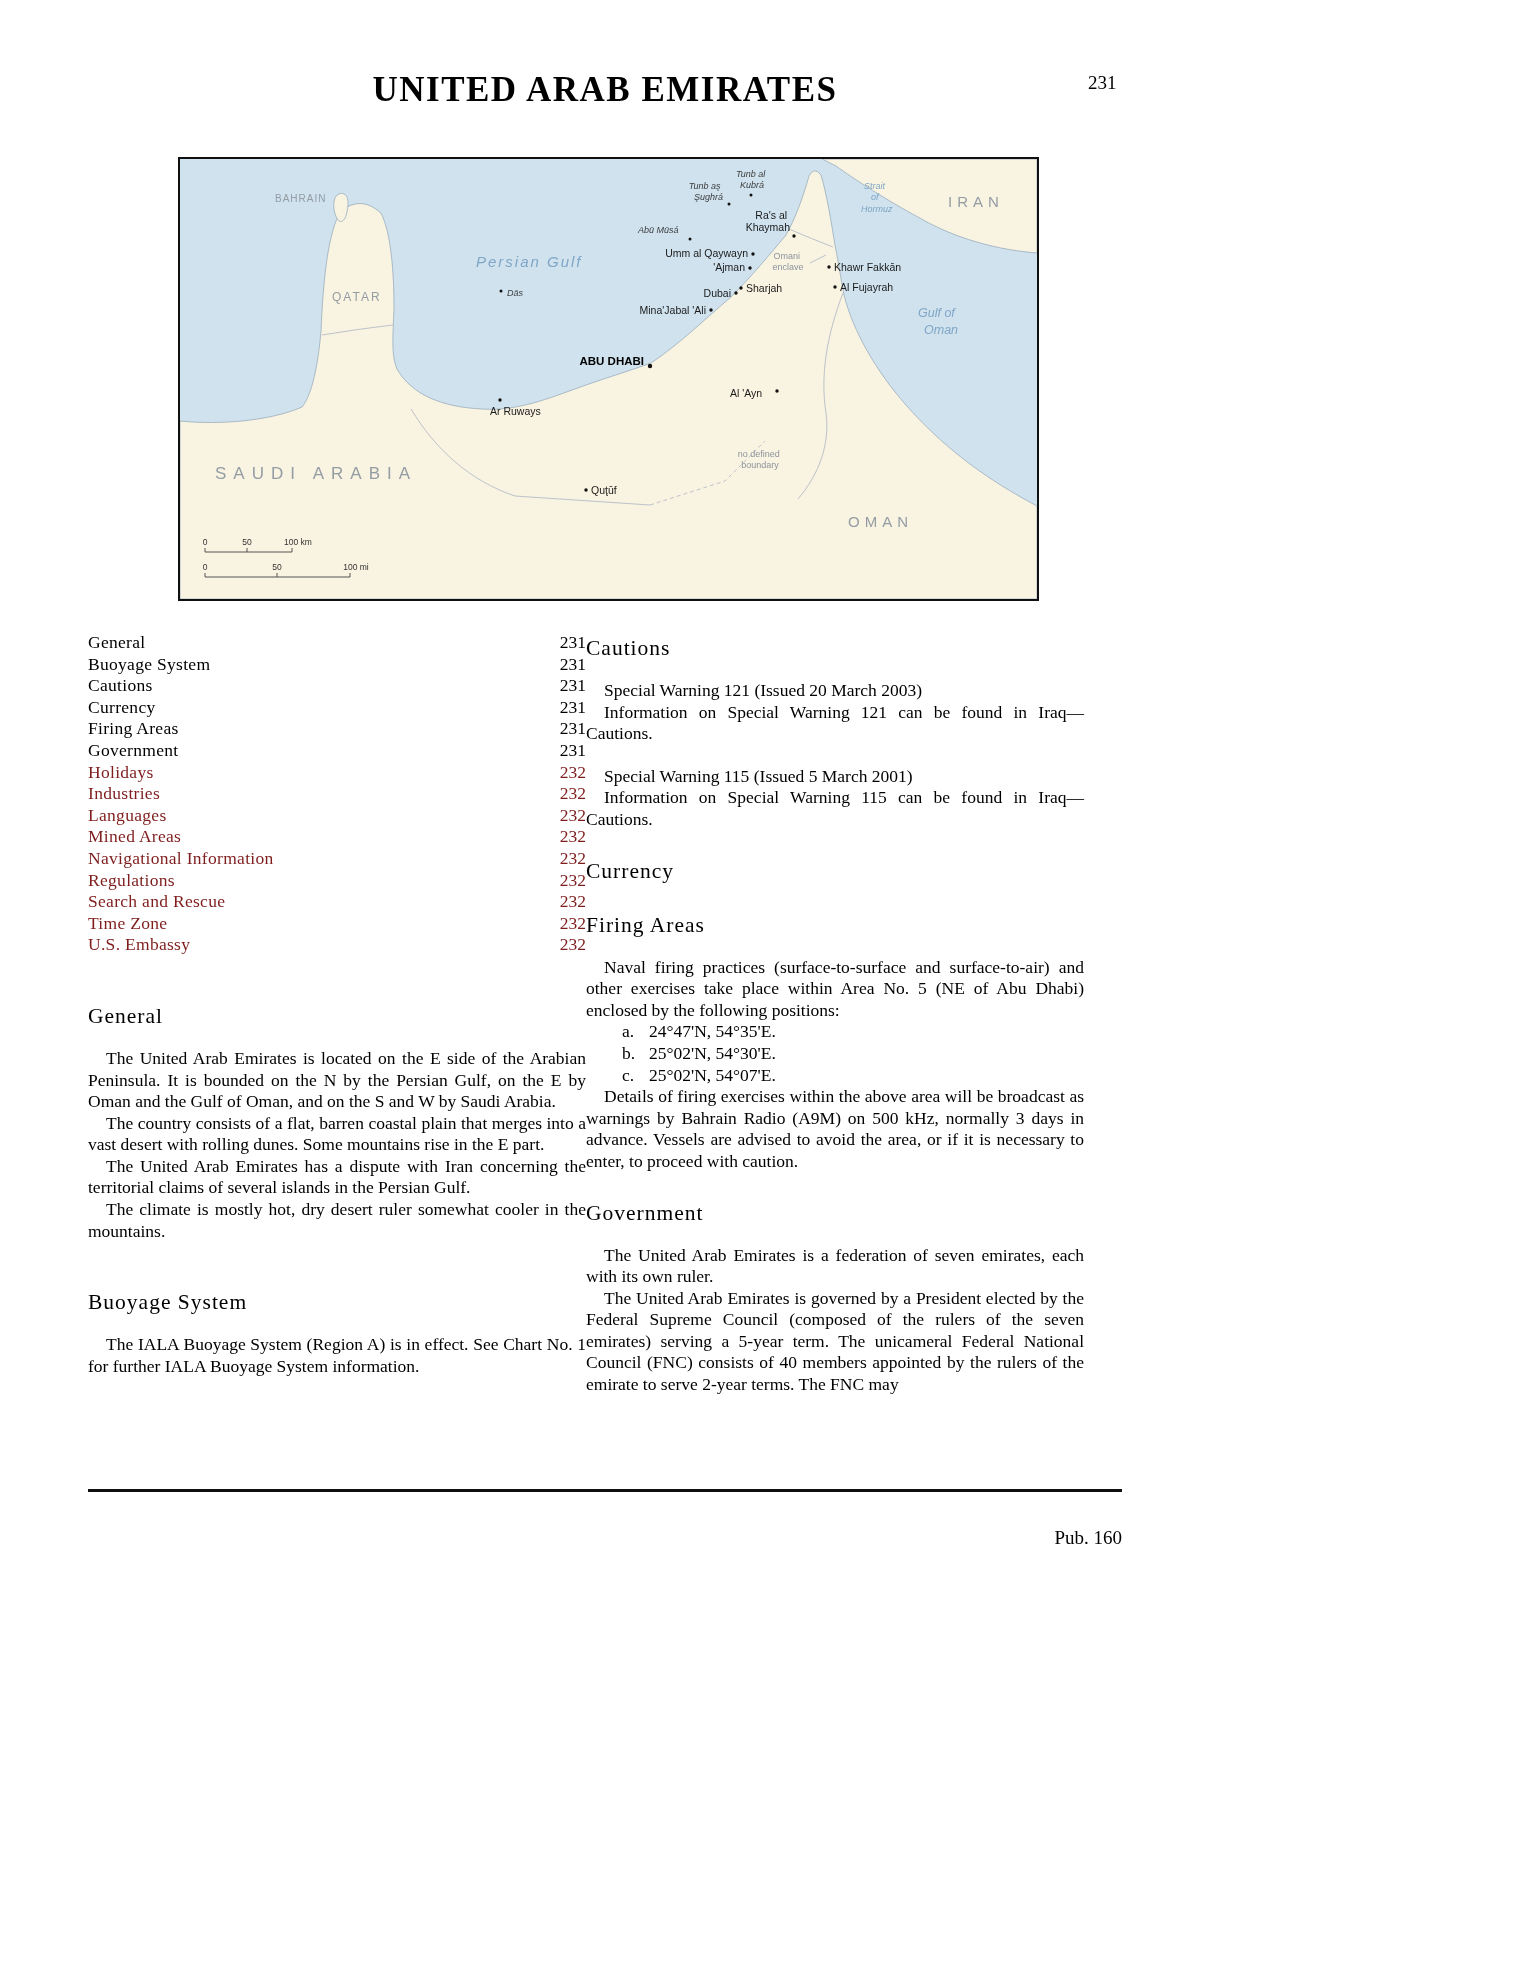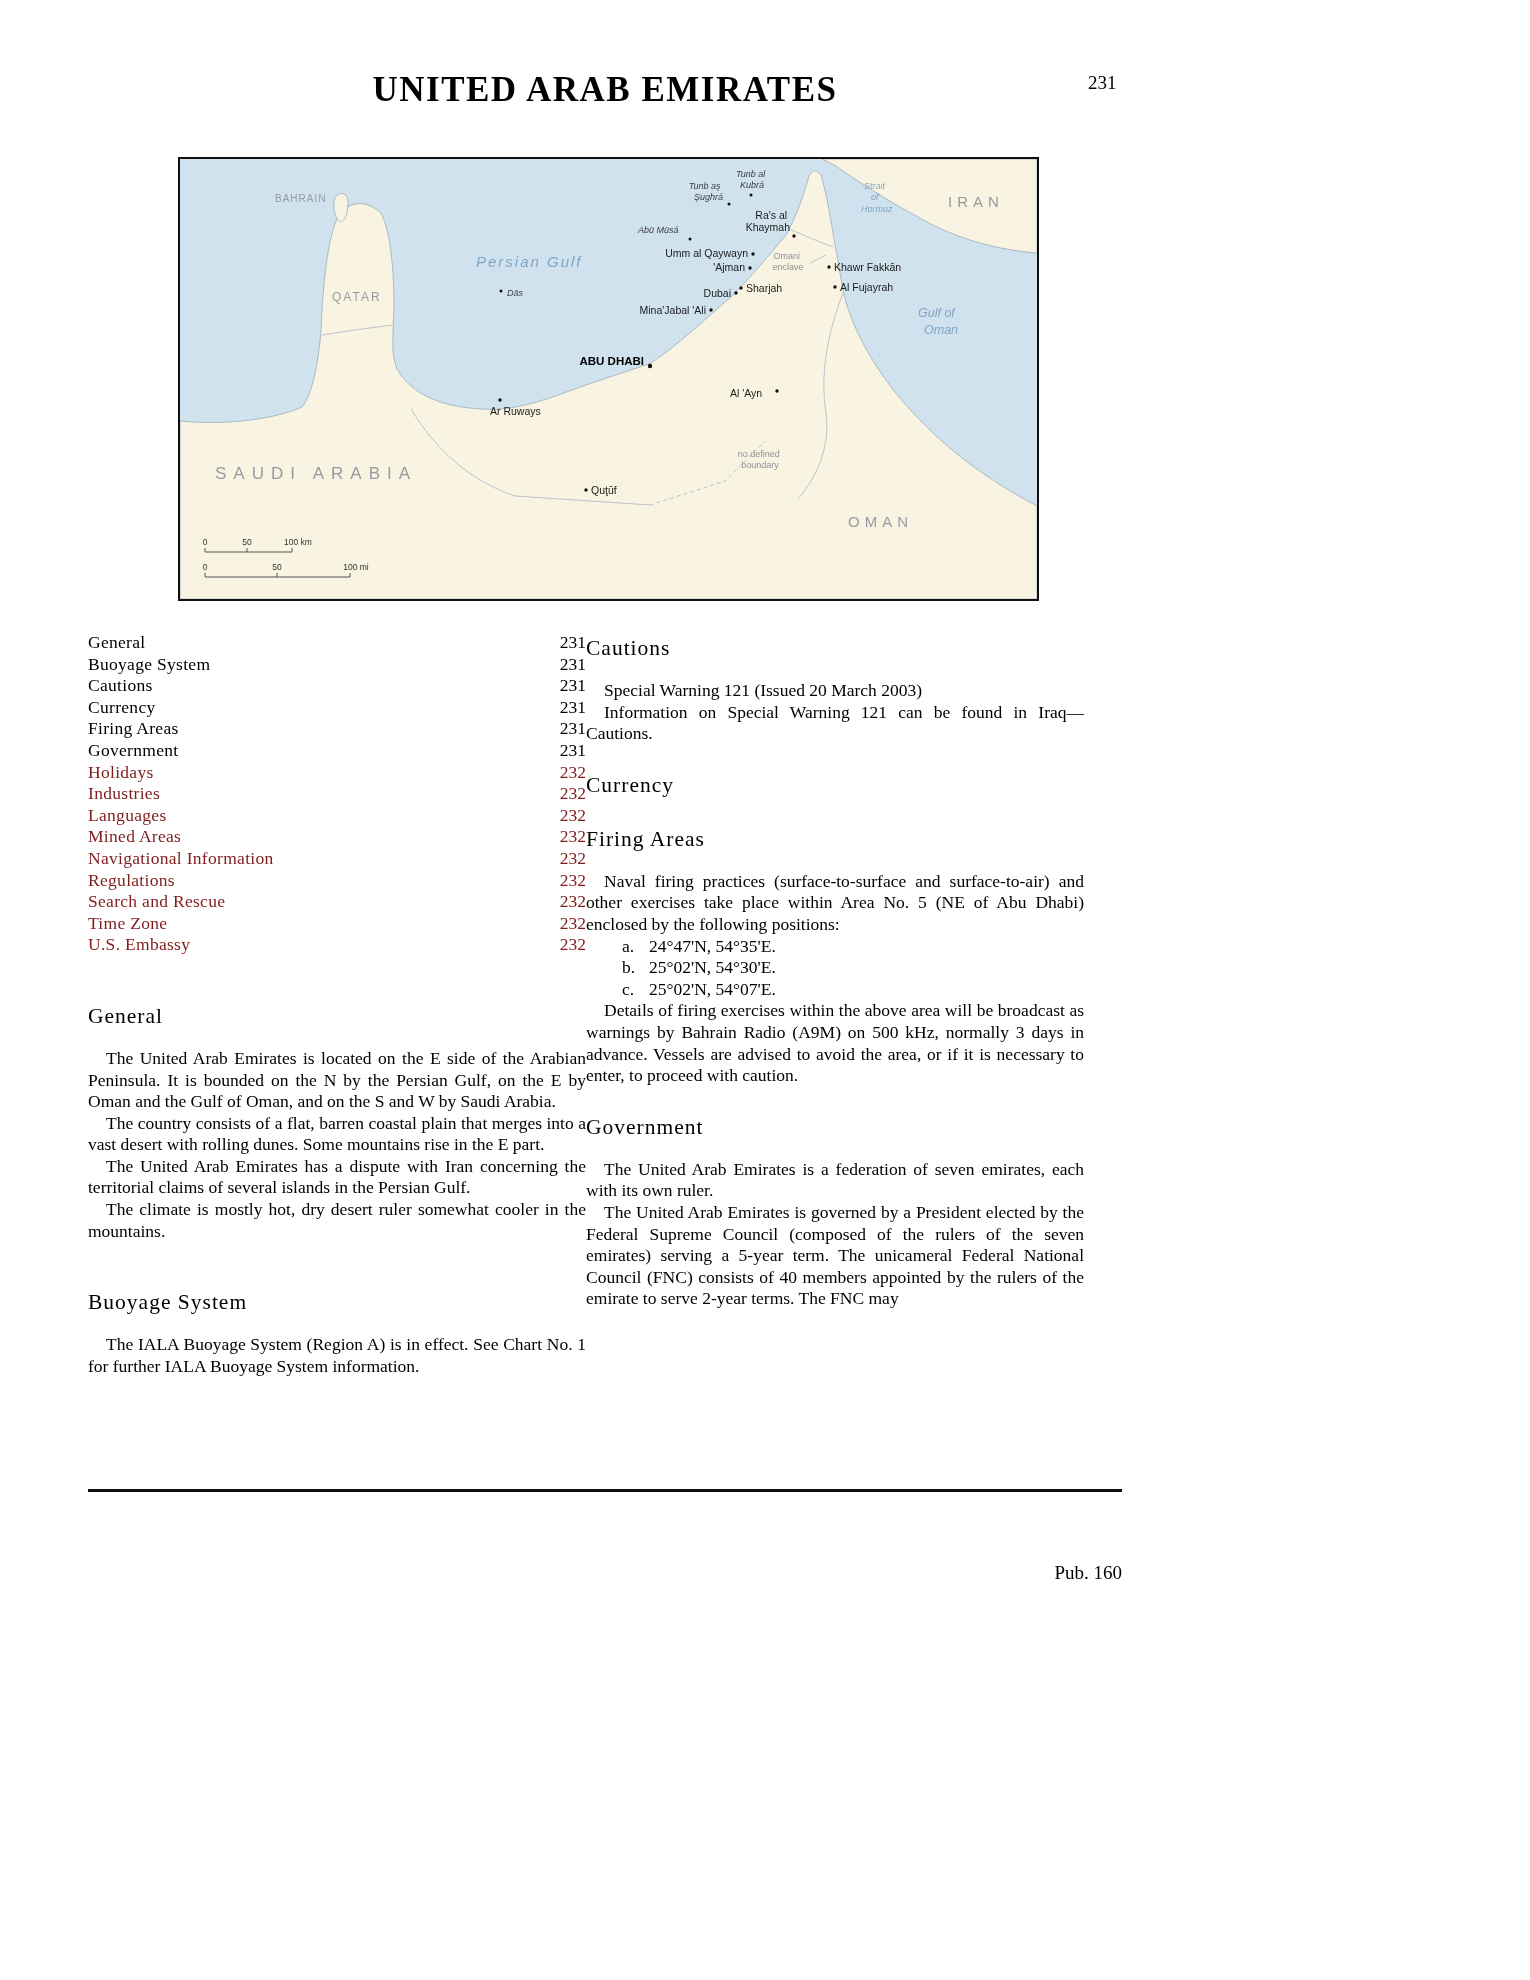--- a/index.html
+++ b/index.html
@@ -53,21 +53,21 @@
 
   p.body { text-align:justify; text-indent:18px; }
 
   .warning-block { margin-bottom:21px; }
   .warning-title { text-indent:0; text-align:left; }
 
   .position-line { padding-left:36px; }
   .position-line .pos-marker { display:inline-block; width:27px; }
 
   .footer-rule { position:absolute; top:1489px; left:88px; width:1034px; height:3px; background:#101010; }
-  .footer-text { position:absolute; top:1562px; left:88px; width:1034px; text-align:right; font-size:19px; }
+  .footer-text { position:absolute; top:1527px; left:88px; width:1034px; text-align:right; font-size:19px; }
 </style>
 </head>
 <body>
 
 <div class="page">
 
   <div class="page-num">231</div>
   <h1 class="page-title">UNITED ARAB EMIRATES</h1>
 
   <figure class="map-figure">
@@ -274,20 +274,24 @@
     </div>
 
     <div class="col col-right">
 
       <section>
         <h2 class="sec">Cautions</h2>
         <div class="warning-block">
           <p class="body warning-title">Special Warning 121 (Issued 20 March 2003)</p>
           <p class="body">Information on Special Warning 121 can be found in Iraq—Cautions.</p>
         </div>
+        <div class="warning-block">
+          <p class="body warning-title">Special Warning 115 (Issued 5 March 2001)</p>
+          <p class="body">Information on Special Warning 115 can be found in Iraq—Cautions.</p>
+        </div>
       </section>
 
       <section>
         <h2 class="sec">Currency</h2>
       </section>
 
       <section>
         <h2 class="sec">Firing Areas</h2>
         <p class="body">Naval firing practices (surface-to-surface and surface-to-air) and other exercises take place within Area No. 5 (NE of Abu Dhabi) enclosed by the following positions:</p>
         <div class="position-line"><span class="pos-marker">a.</span><span class="pos-coords">24°47'N, 54°35'E.</span></div>

